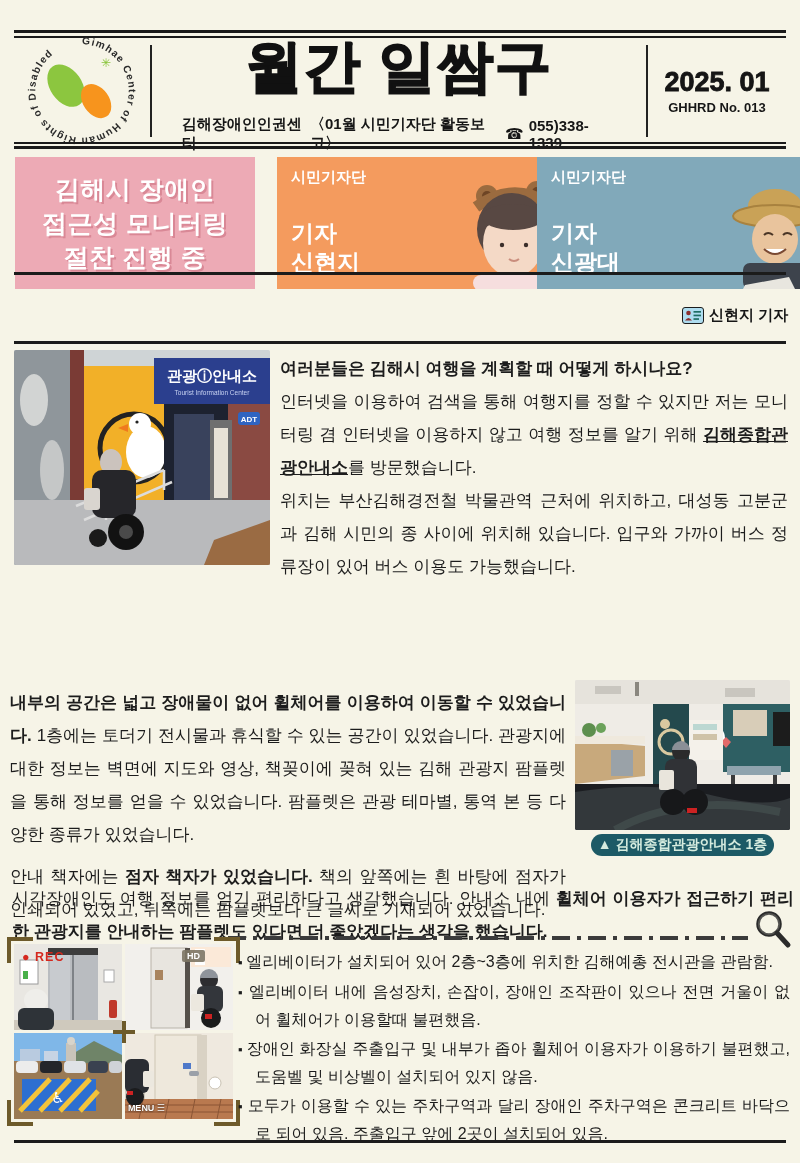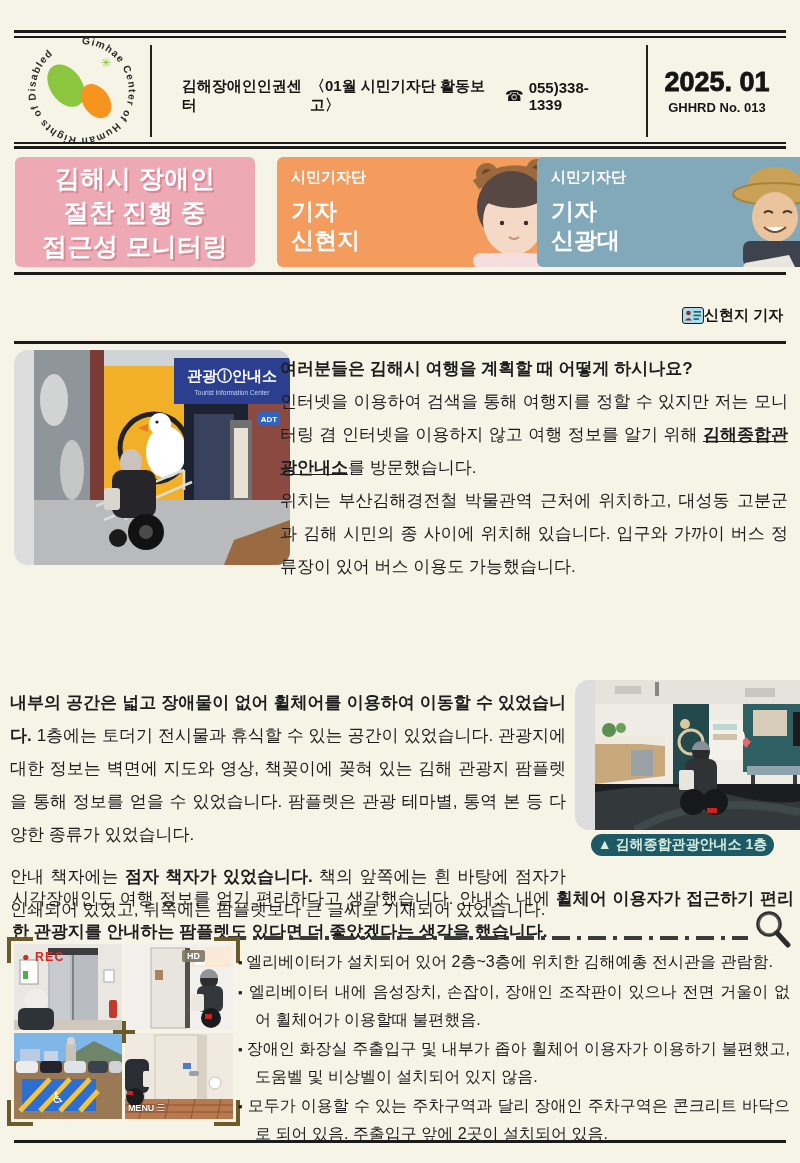--- a/index.html
+++ b/index.html
@@ -8,38 +8,38 @@
   .abs{position:absolute;}
   .rule{background:#1b1b1b;}
   
   .masthead-title{font-size:57px;font-weight:900;letter-spacing:1px;color:#111;
       -webkit-text-stroke:1.6px #111;white-space:nowrap;}
   .mast-sub{display:flex;justify-content:space-between;align-items:center;font-weight:700;font-size:15px;}
   .issue-date{font-size:27px;font-weight:900;-webkit-text-stroke:.8px #111;}
   .issue-no{font-size:13px;font-weight:700;margin-top:2px;}
   .vline{width:2px;background:#222;}
   
-  .banner{position:absolute;top:157px;height:110px;border-radius:6px;overflow:hidden;}
+  .banner{position:absolute;top:157px;height:132px;border-radius:0;overflow:hidden;}
   .notice-box{background:#edaab5;display:flex;align-items:center;justify-content:center;text-align:center;}
   .notice-text{color:#fff;font-weight:800;font-size:25px;line-height:34px;letter-spacing:.5px;
       text-shadow:2px 2px 0 #d98896;}
   .rep-card{color:#fff;padding-left:44px;}
   .rep-tag{position:absolute;top:11px;left:14px;font-size:15px;font-weight:800;}
   .rep-name{position:absolute;bottom:12px;left:14px;font-size:23px;font-weight:800;line-height:29px;}
   .rep-photo{position:absolute;right:0;bottom:0;height:110px;width:118px;}
   
   .headline{font-size:45px;font-weight:900;letter-spacing:-2px;-webkit-text-stroke:1.3px #111;white-space:nowrap;}
-  .byline{display:flex;align-items:center;font-size:15px;font-weight:800;}
+  .byline{display:flex;align-items:center;gap:5px;font-size:15px;font-weight:800;}
   
   .body-txt{font-size:17px;line-height:33px;color:#1c1c1c;text-align:justify;}
   .body-txt2{font-size:17.5px;line-height:35px;color:#1c1c1c;text-align:justify;}
   .b{font-weight:700;}
   .u{text-decoration:underline;}
   .lead{font-weight:700;}
-  .photo-frame{background:#ddd;overflow:hidden;border-radius:14px;padding-left:20px;}
+  .photo-frame{background:#ddd;overflow:hidden;border-radius:2px;}
   .caption-pill{background:#1d5a66;color:#d6ecdf;font-size:14px;font-weight:700;
       padding:2px 7px;border-radius:12px;white-space:nowrap;}
   
   .dash-rule{height:3.5px;background:repeating-linear-gradient(90deg,#3b3b3b 0 18px,transparent 18px 25px,#3b3b3b 25px 29px,transparent 29px 36px);}
   .bullets{margin:0;padding:0;list-style:none;font-size:16px;line-height:27.5px;color:#1c1c1c;}
   .bullets li{padding-left:17px;text-indent:-17px;margin-bottom:1px;text-align:justify;}
   .bullets li::before{content:"▪ ";font-size:13px;}
   .grid2{display:grid;grid-template-columns:108px 108px;grid-template-rows:86px 86px;gap:3px;}
   .vf-corner{position:absolute;width:22px;height:22px;border:0 solid #6d5a2a;}
   .vf-tl{left:-7px;top:-7px;border-left-width:4px;border-top-width:4px;}
@@ -71,20 +71,21 @@
         </text>
         <g transform="rotate(-35 58 62)">
           <ellipse cx="50" cy="47" rx="17" ry="25" fill="#8cc63f"></ellipse>
           <ellipse cx="67" cy="79" rx="14" ry="20" fill="#f7941d"></ellipse>
         </g>
         <text x="80" y="34" font-size="13" fill="#8cc63f">✳</text>
       </svg>
     </div>
     <div class="vline" style="height:92px;margin-top:3px;"></div>
     <div style="flex:1;display:flex;flex-direction:column;align-items:center;justify-content:center;">
+      <div class="masthead-title">월간 일쌈구</div>
       <div class="mast-sub" style="width:88%;margin-top:9px;">
         <span>김해장애인인권센터</span>
         <span>〈01월 시민기자단 활동보고〉</span>
         <span style="display:flex;gap:5px;align-items:center;">
           <span>☎</span>
           <span>055)338-1339</span>
         </span>
       </div>
     </div>
     <div class="vline" style="height:92px;margin-top:3px;"></div>
@@ -93,22 +94,22 @@
       <div class="issue-no">GHHRD No. 013</div>
     </div>
   </div>
 
   <div class="abs rule" style="left:14px;top:142px;width:772px;height:1.5px;"></div>
   <div class="abs rule" style="left:14px;top:146px;width:772px;height:3px;"></div>
 
   <div class="banner notice-box" style="left:15px;width:240px;">
     <div class="notice-text">
       <div>김해시 장애인</div>
+      <div>접근성 모니터링</div>
       <div>절찬 진행 중</div>
-      <div>접근성 모니터링</div>
     </div>
   </div>
 
   <div class="banner rep-card" style="left:277px;width:250px;background:#f49b5e;">
     <div class="rep-tag">시민기자단</div>
     <div class="rep-name">
       <div>기자</div>
       <div>신현지</div>
     </div>
     <svg class="rep-photo" viewBox="0 0 110 110">

